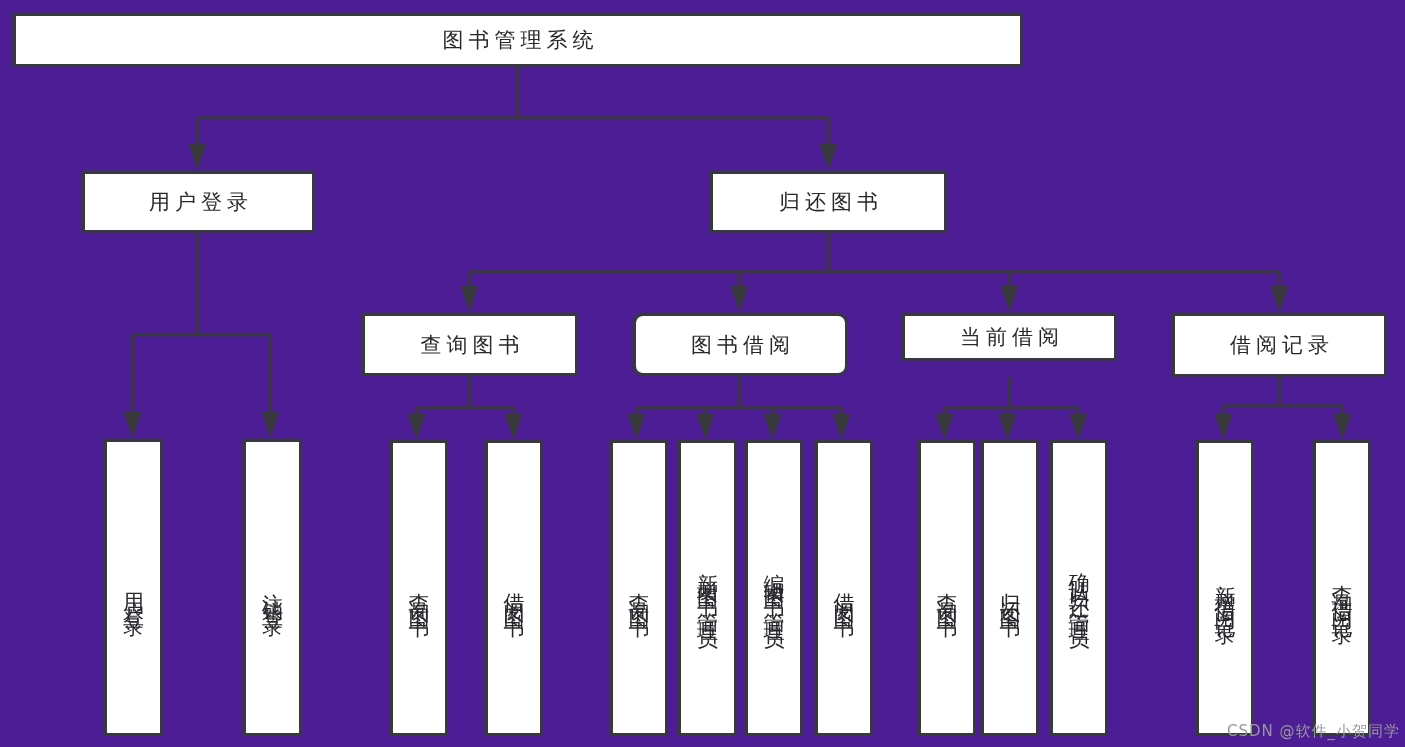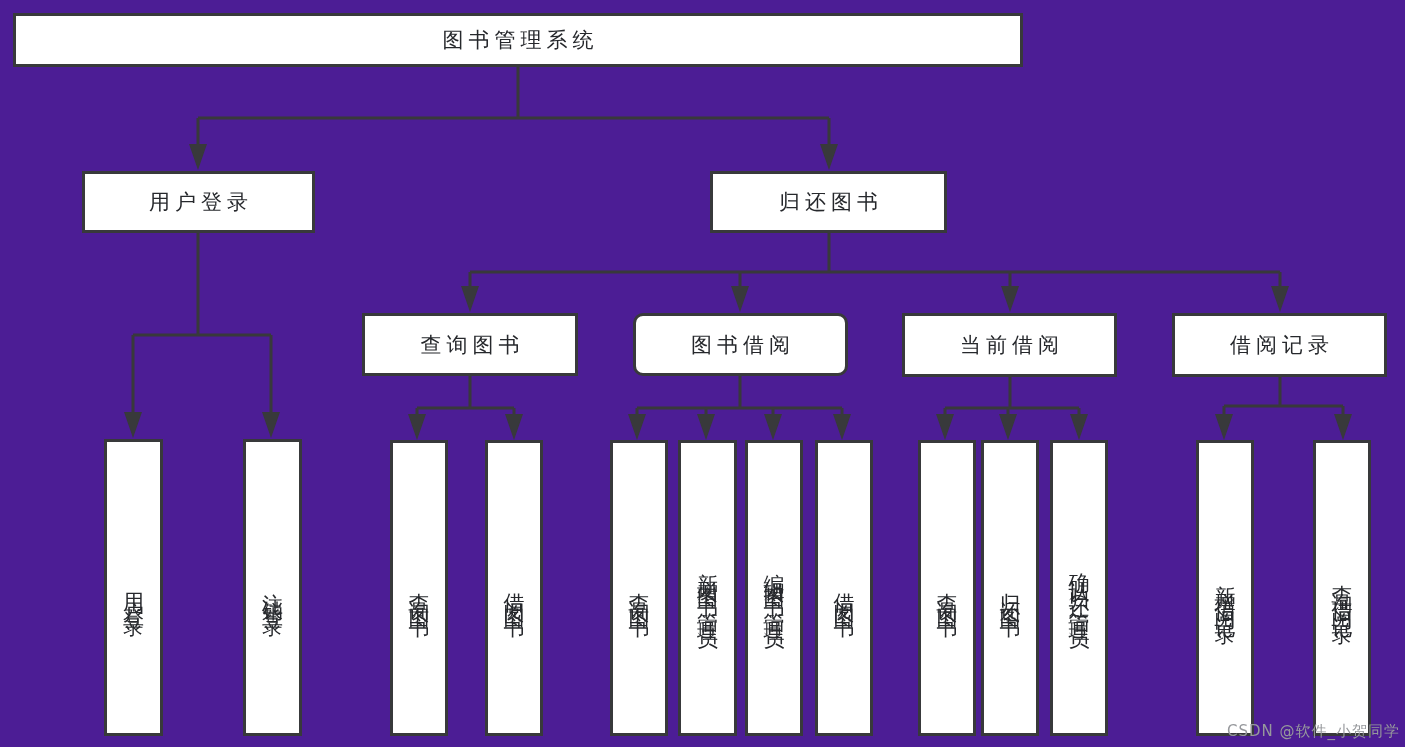--- a/index.html
+++ b/index.html
@@ -87,21 +87,21 @@
   <div class="node h-node" style="left:710px; top:171px; width:237px; height:62px;">
     <span class="label">归还图书</span>
   </div>
 
   <div class="node h-node" style="left:362px; top:313px; width:216px; height:63px;">
     <span class="label">查询图书</span>
   </div>
   <div class="node h-node" style="left:633px; top:313px; width:215px; height:63px;border-radius:10px;">
     <span class="label">图书借阅</span>
   </div>
-  <div class="node h-node" style="left:902px; top:313px; width:215px; height:64px;">
+  <div class="node h-node" style="left:902px; top:313px; width:215px; height:48px;">
     <span class="label">当前借阅</span>
   </div>
   <div class="node h-node" style="left:1172px; top:313px; width:215px; height:64px;">
     <span class="label">借阅记录</span>
   </div>
 
   <div class="node v-node" style="left:104px; top:439px; width:59px; height:297px;">
     <span class="label">用户登录</span>
   </div>
   <div class="node v-node" style="left:243px; top:439px; width:59px; height:297px;">

